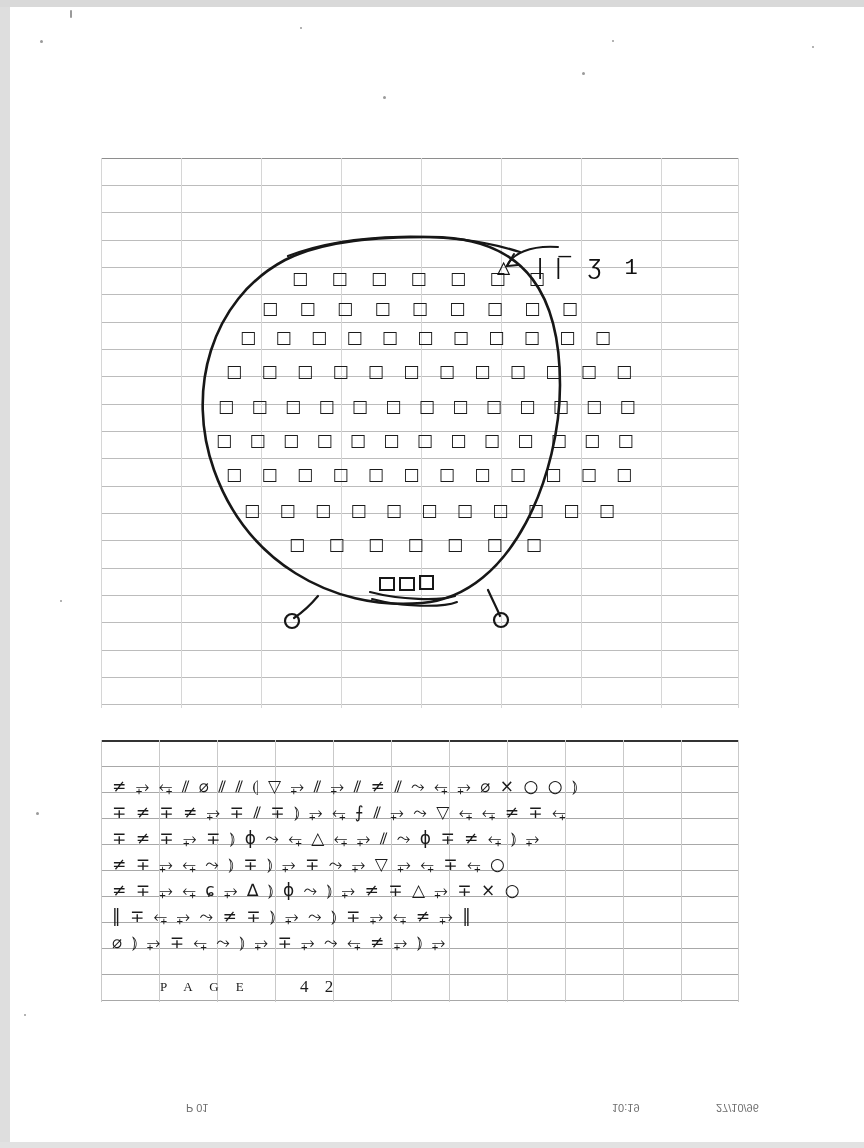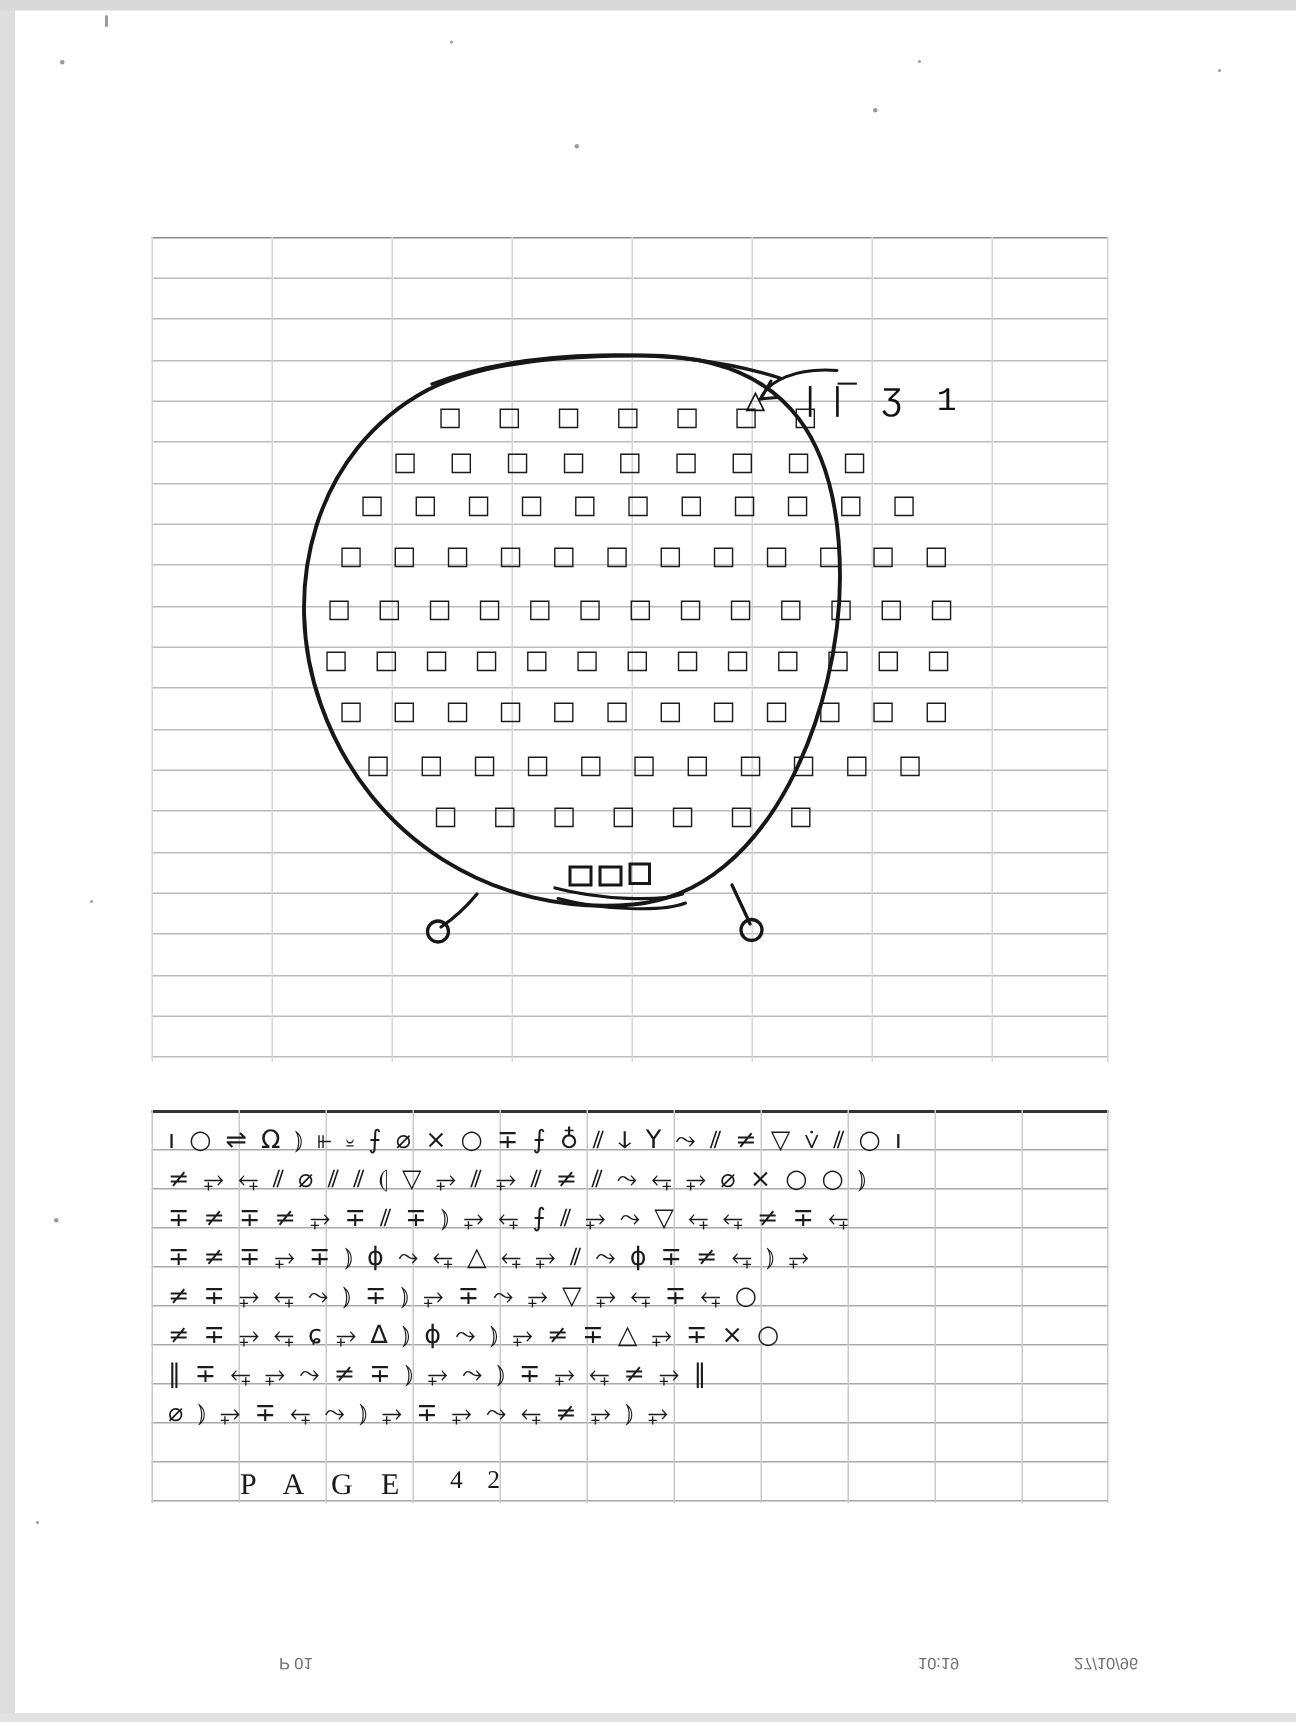--- a/index.html
+++ b/index.html
@@ -115,21 +115,21 @@
     color: #1b1b1b;
     letter-spacing: 2px;
     white-space: nowrap;
     line-height: 1;
   }
   .page-label {
     position: absolute;
     left: 160px;
     top: 979px;
     font-family: "Liberation Serif", serif;
-    font-size: 20px;
+    font-size: 13px;
     letter-spacing: 7px;
     color: #1b1b1b;
   }
   .page-number {
     position: absolute;
     left: 300px;
     top: 977px;
     font-family: "Liberation Serif", serif;
     font-size: 17px;
     letter-spacing: 6px;
@@ -278,21 +278,20 @@
   <div class="glyph-row" style="left:240px;top:329px;width:360px;text-align:center;letter-spacing:7px;">□ □ □ □ □ □ □ □ □ □ □</div>
   <div class="glyph-row" style="left:226px;top:363px;width:380px;text-align:center;letter-spacing:7px;">□ □ □ □ □ □ □ □ □ □ □ □</div>
   <div class="glyph-row" style="left:218px;top:398px;width:396px;text-align:center;letter-spacing:6px;">□ □ □ □ □ □ □ □ □ □ □ □ □</div>
   <div class="glyph-row" style="left:216px;top:432px;width:396px;text-align:center;letter-spacing:6px;">□ □ □ □ □ □ □ □ □ □ □ □ □</div>
   <div class="glyph-row" style="left:226px;top:466px;width:380px;text-align:center;letter-spacing:7px;">□ □ □ □ □ □ □ □ □ □ □ □</div>
   <div class="glyph-row" style="left:244px;top:502px;width:344px;text-align:center;letter-spacing:7px;">□ □ □ □ □ □ □ □ □ □ □</div>
   <div class="glyph-row" style="left:280px;top:536px;width:280px;text-align:center;letter-spacing:9px;">□ □ □ □ □ □ □</div>
 
   <div class="annotation">△ ||̅ Ʒ 1</div>
 
-  <div class="glyph-row" style="top:752px;">ı ○ ⇌ Ω ⦆ ⫦ ⏓ ⨍ ⌀ × ○ ∓ ⨍ ♁ ⫽ ↆ Υ ⤳ ⫽ ≠ ▽ ⩒ ⫽ ○ ı</div>
   <div class="glyph-row" style="top:778px;">≠ ⥅ ⥆ ⫽ ⌀ ⫽ ⫽ ⦇ ▽ ⥅ ⫽ ⥅ ⫽ ≠ ⫽ ⤳ ⥆ ⥅ ⌀ × ○ ○ ⦆</div>
   <div class="glyph-row" style="top:804px;">∓ ≠ ∓ ≠ ⥅ ∓ ⫽ ∓ ⦆ ⥅ ⥆ ⨍ ⫽ ⥅ ⤳ ▽ ⥆ ⥆ ≠ ∓ ⥆</div>
   <div class="glyph-row" style="top:830px;">∓ ≠ ∓ ⥅ ∓ ⦆ ϕ ⤳ ⥆ △ ⥆ ⥅ ⫽ ⤳ ϕ ∓ ≠ ⥆ ⦆ ⥅</div>
   <div class="glyph-row" style="top:856px;">≠ ∓ ⥅ ⥆ ⤳ ⦆ ∓ ⦆ ⥅ ∓ ⤳ ⥅ ▽ ⥅ ⥆ ∓ ⥆ ○</div>
   <div class="glyph-row" style="top:882px;">≠ ∓ ⥅ ⥆ ɕ ⥅ ∆ ⦆ ϕ ⤳ ⦆ ⥅ ≠ ∓ △ ⥅ ∓ × ○</div>
   <div class="glyph-row" style="top:908px;">‖ ∓ ⥆ ⥅ ⤳ ≠ ∓ ⦆ ⥅ ⤳ ⦆ ∓ ⥅ ⥆ ≠ ⥅ ‖</div>
   <div class="glyph-row" style="top:934px;">⌀ ⦆ ⥅ ∓ ⥆ ⤳ ⦆ ⥅ ∓ ⥅ ⤳ ⥆ ≠ ⥅ ⦆ ⥅</div>
 
   <div class="page-label">P A G E</div>
   <div class="page-number">4 2</div>

